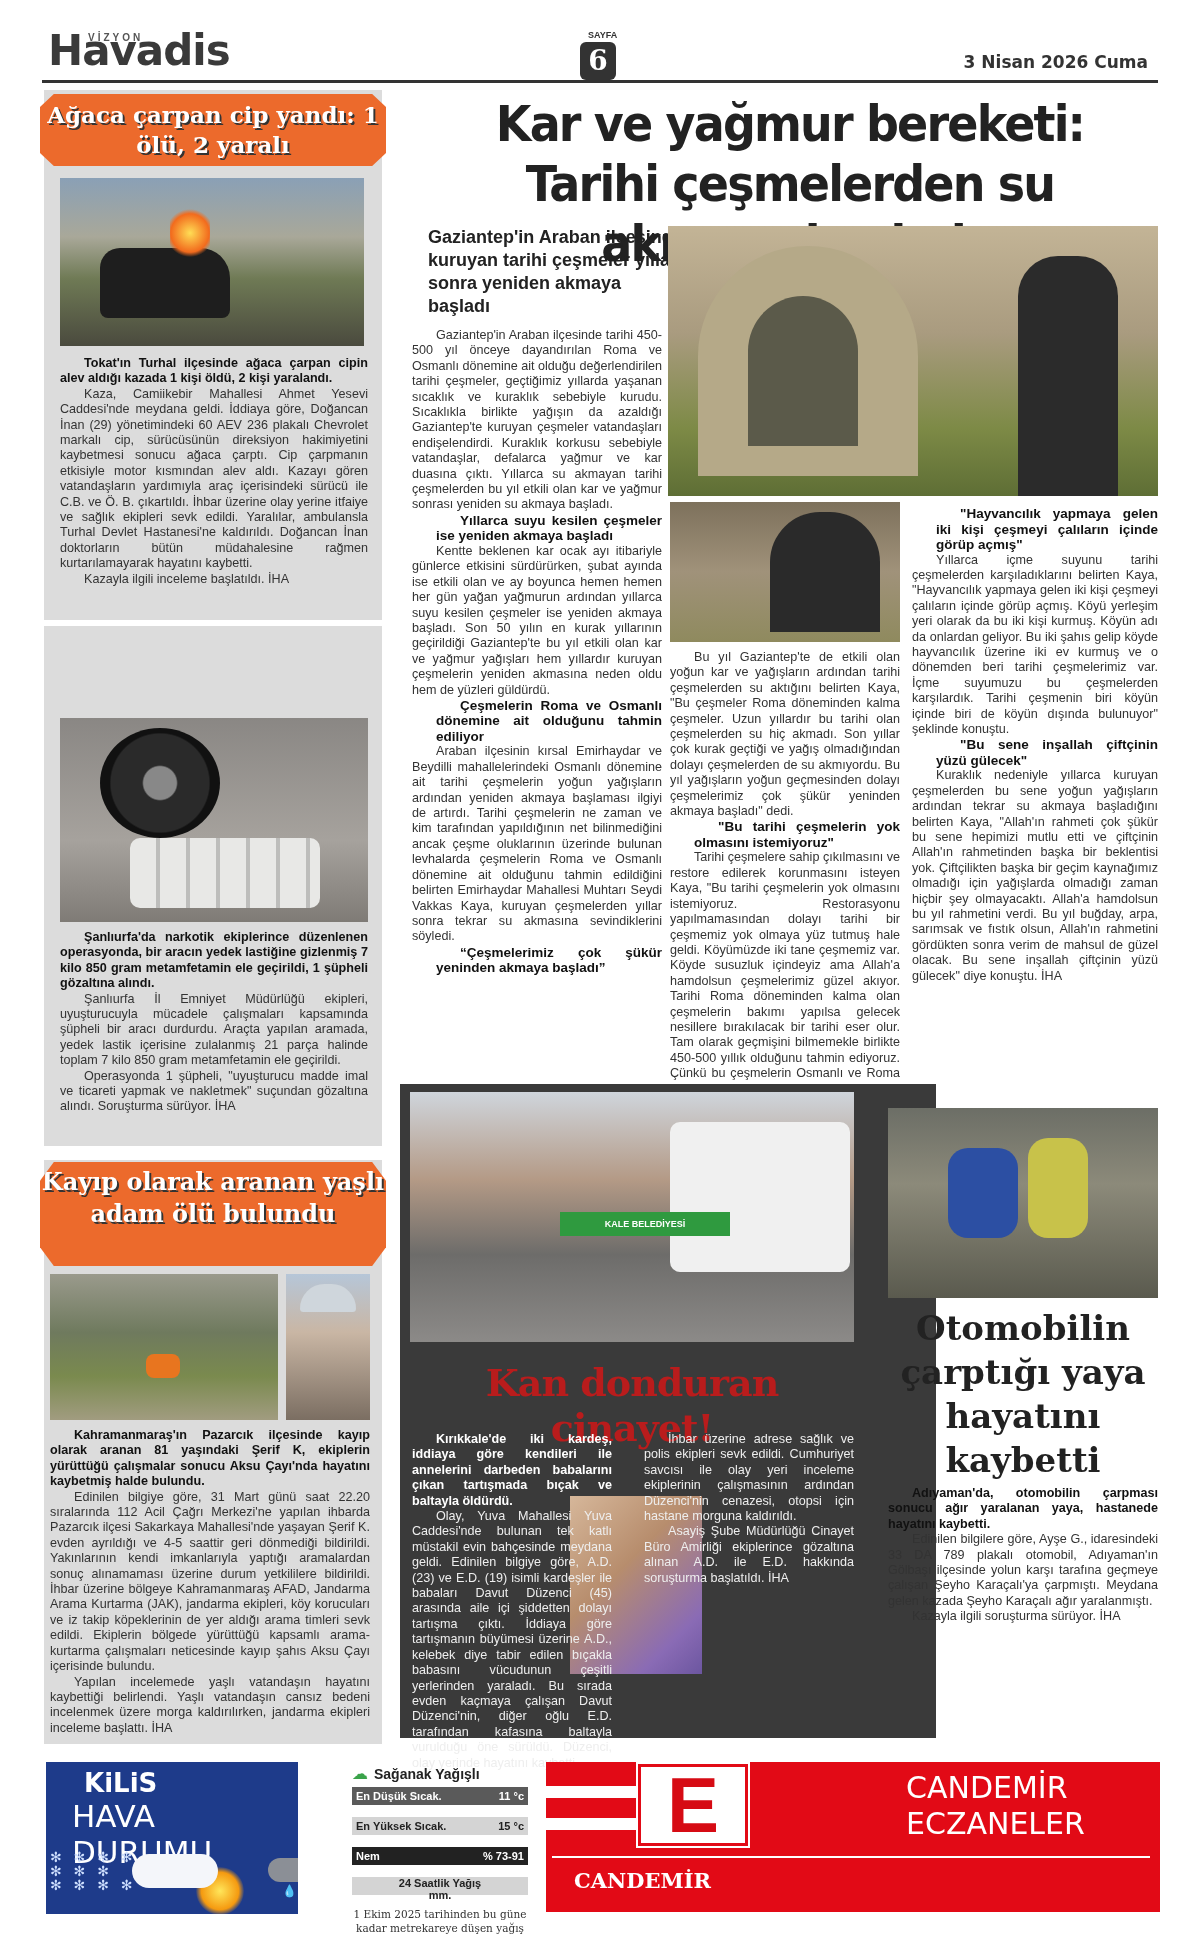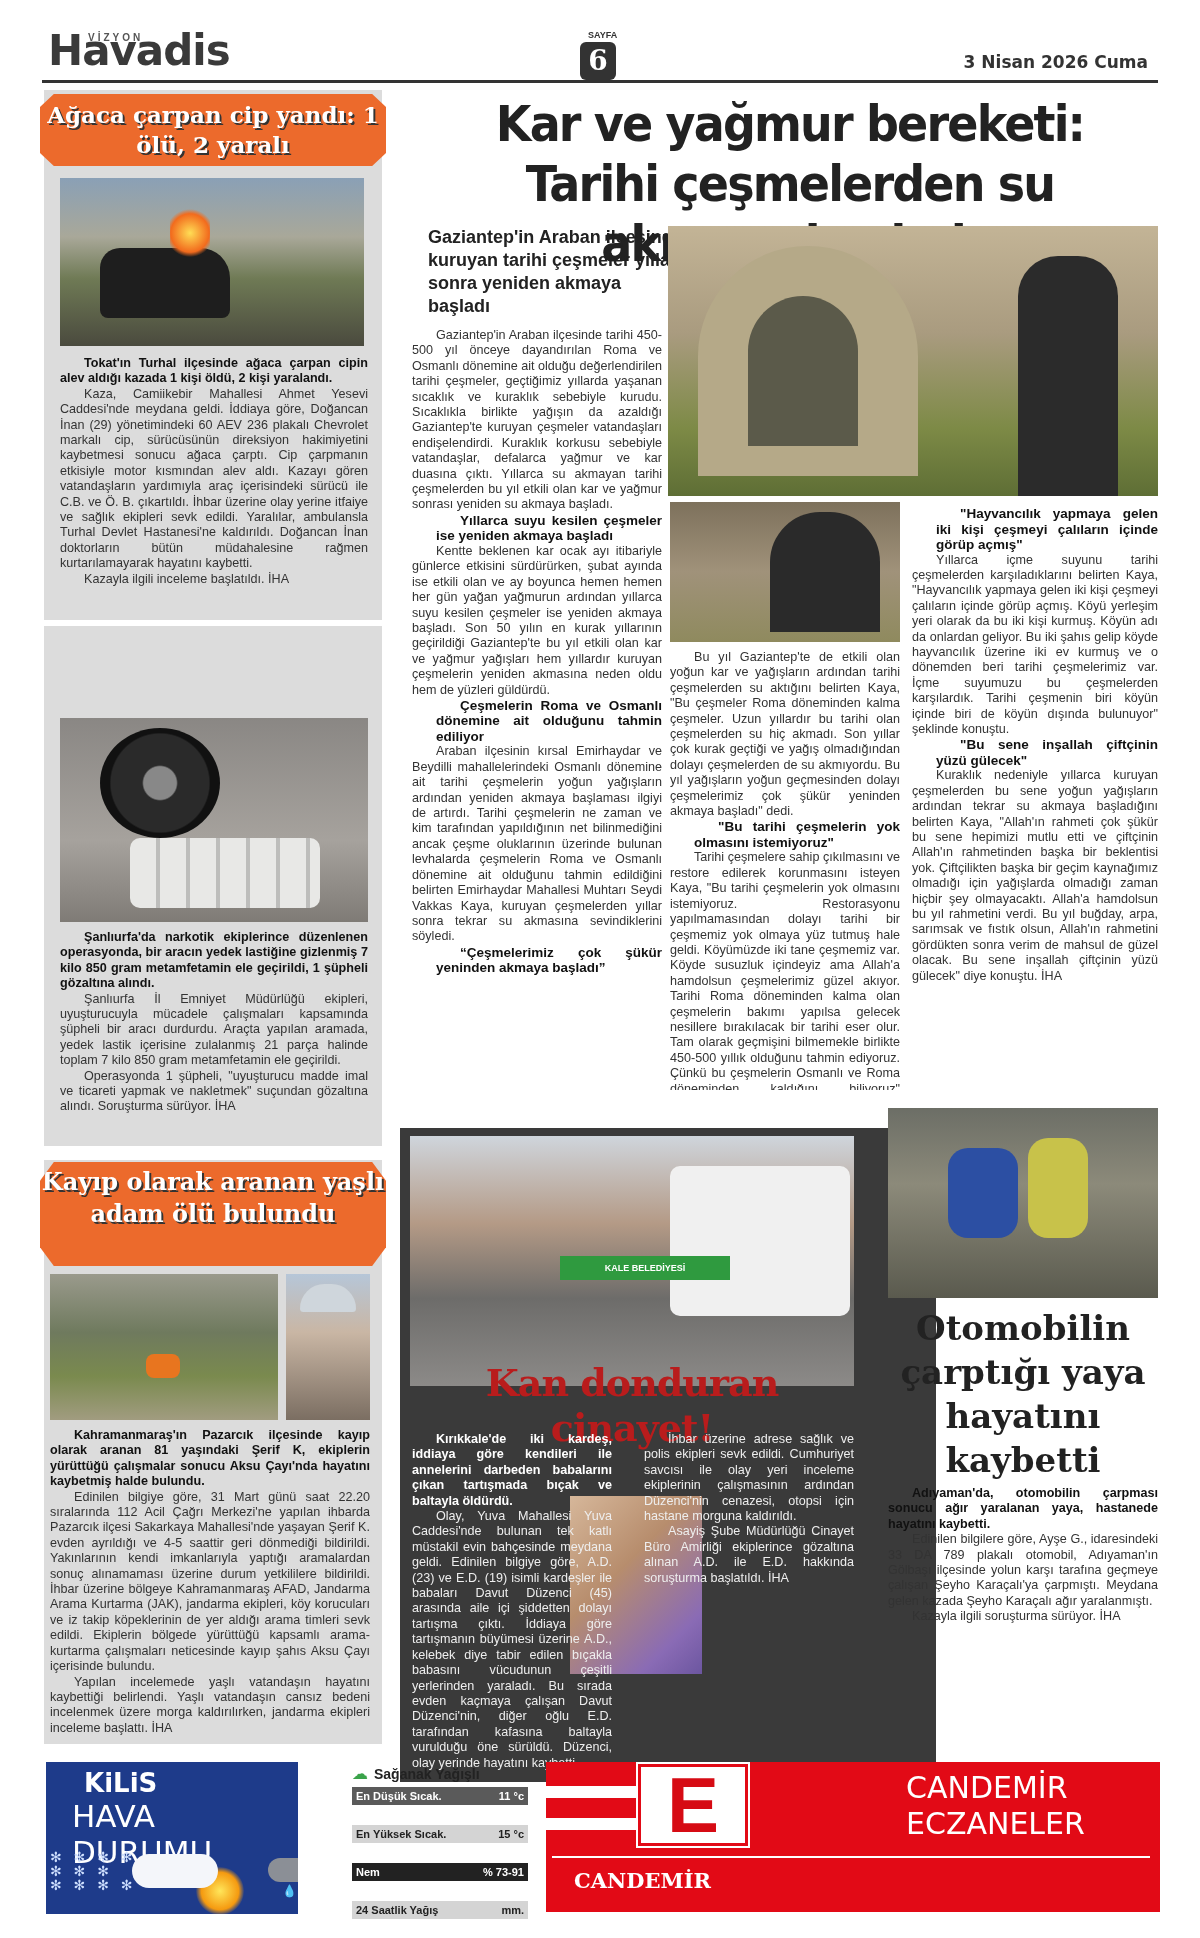--- a/index.html
+++ b/index.html
@@ -17,27 +17,27 @@
 .banner{position:absolute;background:#ec6a2c;color:#fff;font-family:"DejaVu Serif",serif;font-weight:bold;text-align:center;text-shadow:2px 2px 0 #333;clip-path:polygon(4% 0,96% 0,100% 18%,100% 82%,96% 100%,4% 100%,0 82%,0 18%)}
 .photo{position:absolute;overflow:hidden}
 .lead{font-weight:bold;color:#111}
 .txt{position:absolute;font-size:12.6px;line-height:15.4px;text-align:justify;color:#333}
 .txt p{text-indent:24px}
 .sub{font-weight:bold;color:#111;padding-left:24px;font-size:13.5px;line-height:15.5px}
 
 #main-head{left:410px;top:94px;width:760px;font-family:"DejaVu Sans",sans-serif;font-weight:bold;font-size:50px;line-height:60px;text-align:center;color:#222;letter-spacing:-2px;transform:scaleX(0.92);transform-origin:center top}
 #main-deck{left:428px;top:226px;width:255px;font-size:18px;line-height:23px;font-weight:bold;color:#222}
 
-#darkbox{left:400px;top:1128px;width:536px;height:654px;background:#3a3a3a}
+#darkbox{left:400px;top:1084px;width:536px;height:654px;background:#3a3a3a}
 #kan-title{left:400px;top:1360px;width:464px;text-align:center;color:#b91c1c;font-family:"DejaVu Serif",serif;font-weight:bold;font-size:38px;letter-spacing:-1px}
 .wtxt{color:#eee}
 
 #weather{left:46px;top:1762px;width:252px;height:152px;background:#1e3b8a;overflow:hidden}
 #wx-table{left:352px;top:1764px;width:176px}
-.wx-row{height:18px;margin-bottom:20px;font-size:11px;font-weight:bold;display:flex;justify-content:space-between;align-items:center;padding:0 4px}
+.wx-row{height:18px;margin-bottom:12px;font-size:11px;font-weight:bold;display:flex;justify-content:space-between;align-items:center;padding:0 4px}
 #pharm{left:546px;top:1762px;width:614px;height:150px;background:#e20a16}
 </style>
 </head>
 <body>
 
 <div class="abs" id="logo-sub">VİZYON</div>
 <div class="abs" id="logo">Havadis</div>
 <div class="abs" id="sayfa-lbl">SAYFA</div>
 <div class="abs" id="sayfa-num">6</div>
 <div class="abs" id="date">3 Nisan 2026 Cuma</div>
@@ -163,21 +163,21 @@
         <span>11 °c</span>
       </div>
       <div class="wx-row" style="background: rgb(212, 212, 212); color: rgb(34, 34, 34);">
         <span>En Yüksek Sıcak.</span>
         <span>15 °c</span>
       </div>
       <div class="wx-row" style="background: rgb(34, 34, 34); color: rgb(255, 255, 255);">
         <span>Nem</span>
         <span>% 73-91</span>
       </div>
-      <div class="wx-row" style="background: rgb(212, 212, 212); color: rgb(34, 34, 34);">
+      <div class="wx-row" style="background: rgb(212, 212, 212); color: rgb(34, 34, 34); flex-direction: column;">
         <span>24 Saatlik Yağış</span>
         <span>mm.</span>
       </div>
     </div>
   <div style="font-family:'DejaVu Serif',serif;font-size:10.5px;line-height:14px;text-align:center;color:#333;margin-top:2px">
     <span>1 Ekim 2025 tarihinden bu güne kadar metrekareye düşen yağış toplamı: </span><b>51,2</b><span> cm²'dir.</span>
   </div>
 </div>
 
 <div class="abs" id="pharm">

